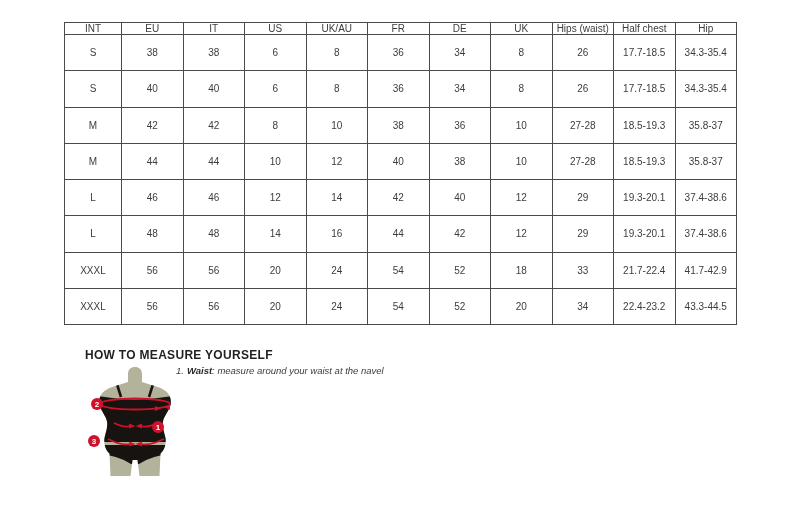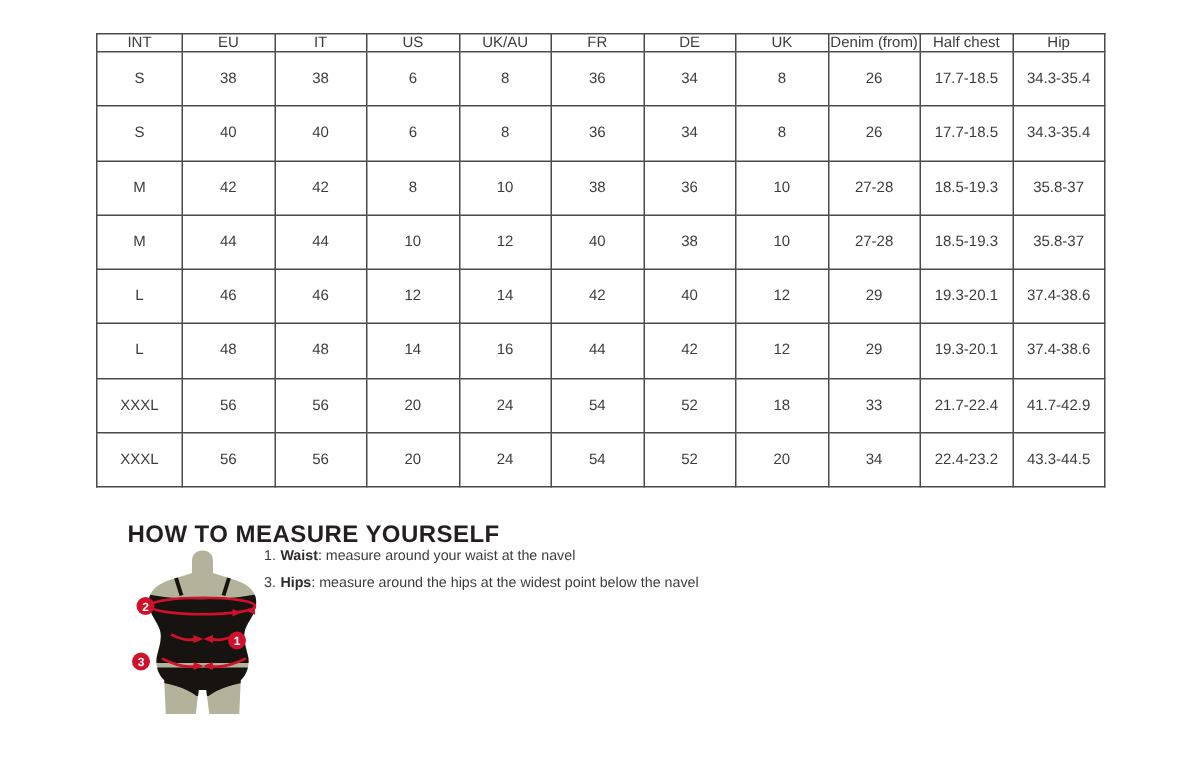--- a/index.html
+++ b/index.html
@@ -28,33 +28,33 @@
     color:#3c3c3c;
     text-align:center;
     vertical-align:middle;
     padding:0 1px;
     white-space:nowrap;
     overflow:hidden;
   }
   
   .measure-title{
     position:absolute;left:64px;top:348px;
-    font-size:16px;font-weight:700;
+    font-size:12px;font-weight:700;
     letter-spacing:.3px;
     color:#231f20;
     padding-left:21px;
   }
   .figure-wrap{
     position:absolute;left:84px;top:366px;
     width:102px;height:112px;
   }
   .steps{
     position:absolute;left:176px;top:362px;
     width:560px;
-    font-size:9.5px;color:#3c3c3c;
+    font-size:9.5px;color:#3c3c3c;font-style:italic;
   }
   .step{line-height:18px;white-space:nowrap;}
   .step b{font-weight:700;color:#2e2a2b;}
   .step .num{margin-right:3px;}
 </style>
 </head>
 <body>
 
 <div class="page">
 
@@ -76,21 +76,21 @@
       <thead>
           <tr>
             <th>INT</th>
             <th>EU</th>
             <th>IT</th>
             <th>US</th>
             <th>UK/AU</th>
             <th>FR</th>
             <th>DE</th>
             <th>UK</th>
-            <th>Denim (from)</th>
+            <th>Hips (waist)</th>
             <th>Half chest</th>
             <th>Hip</th>
           </tr>
         </thead>
       <tbody>
           <tr>
             <td>S</td>
             <td>38</td>
             <td>38</td>
             <td>6</td>
@@ -241,18 +241,15 @@
         <circle cx="10" cy="75" r="6" fill="#d0112b"></circle>
         <text x="10" y="78" fill="#ffffff">3</text>
       </g>
     </svg>
   </div>
 
   <div class="steps">
     <div class="step">
       <span class="num">1.</span><b>Waist</b><span>: measure around your waist at the navel</span>
     </div>
-    <div class="step">
-      <span class="num">3.</span><b>Hips</b><span>: measure around the hips at the widest point below the navel</span>
-    </div>
   </div>
 
 </div>
 
 </body></html>

